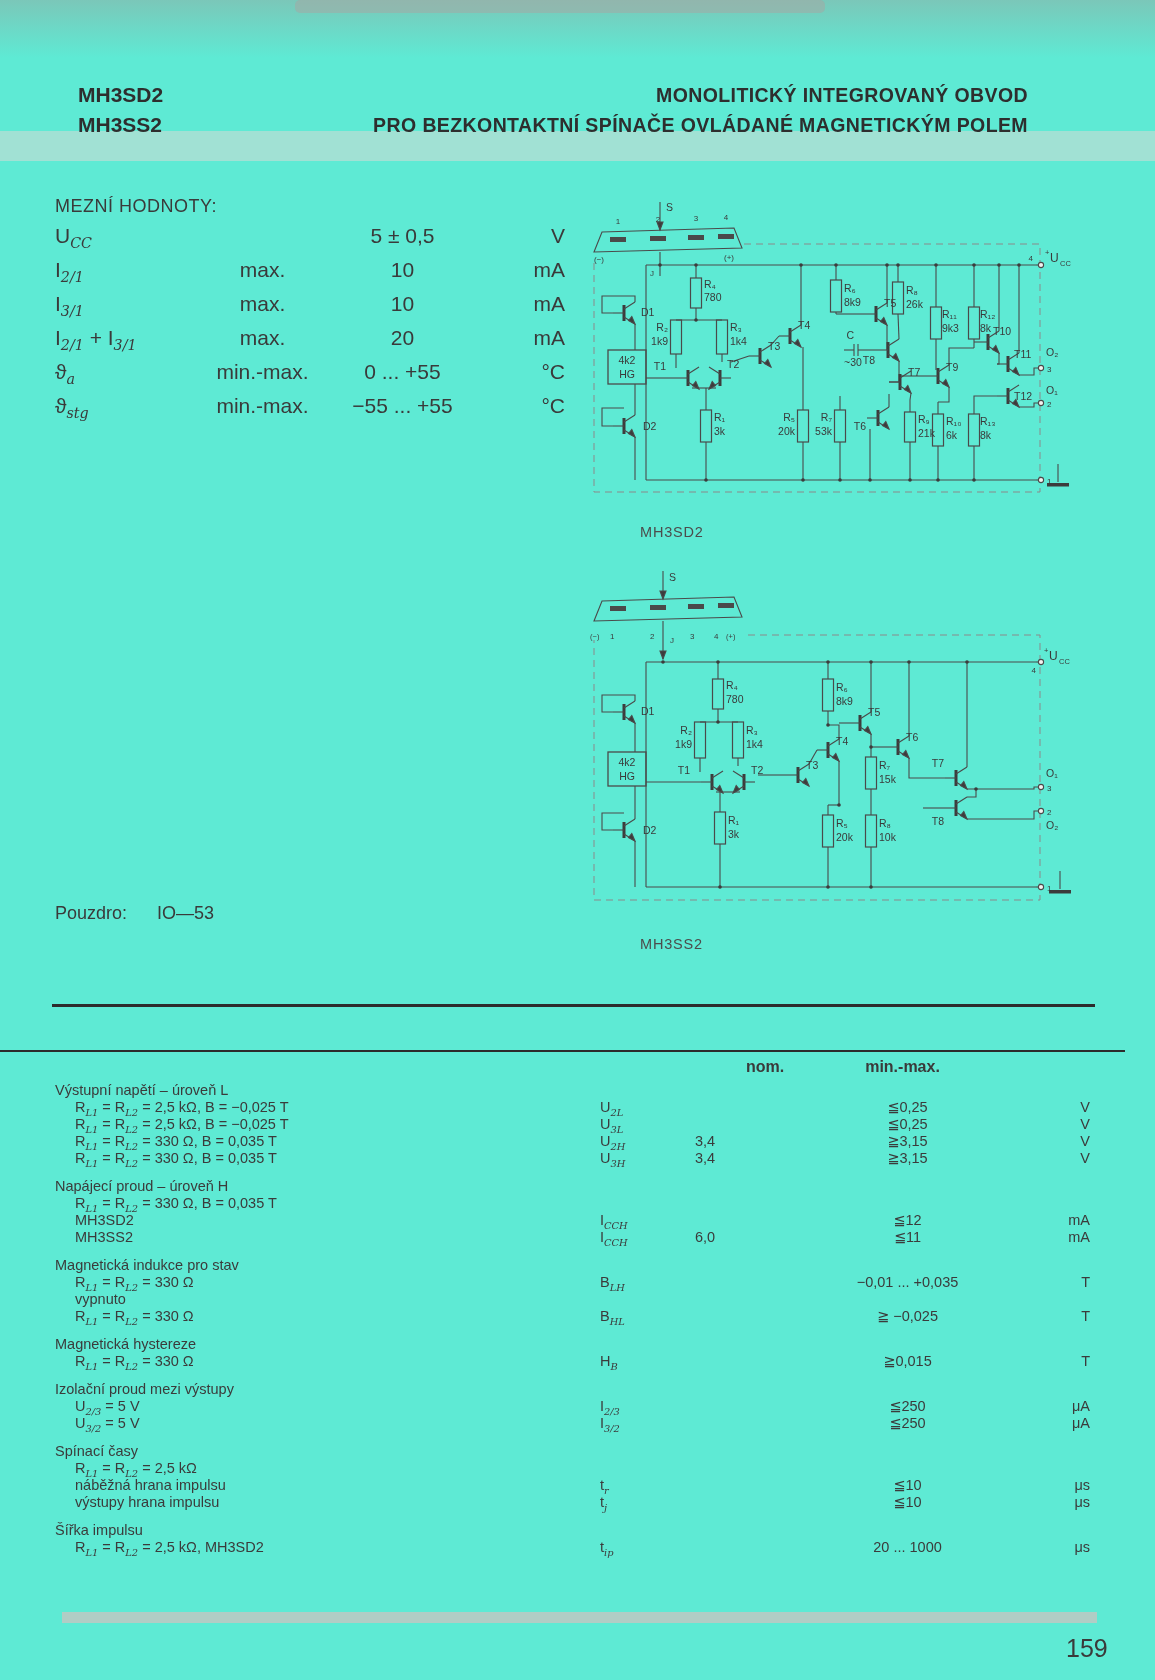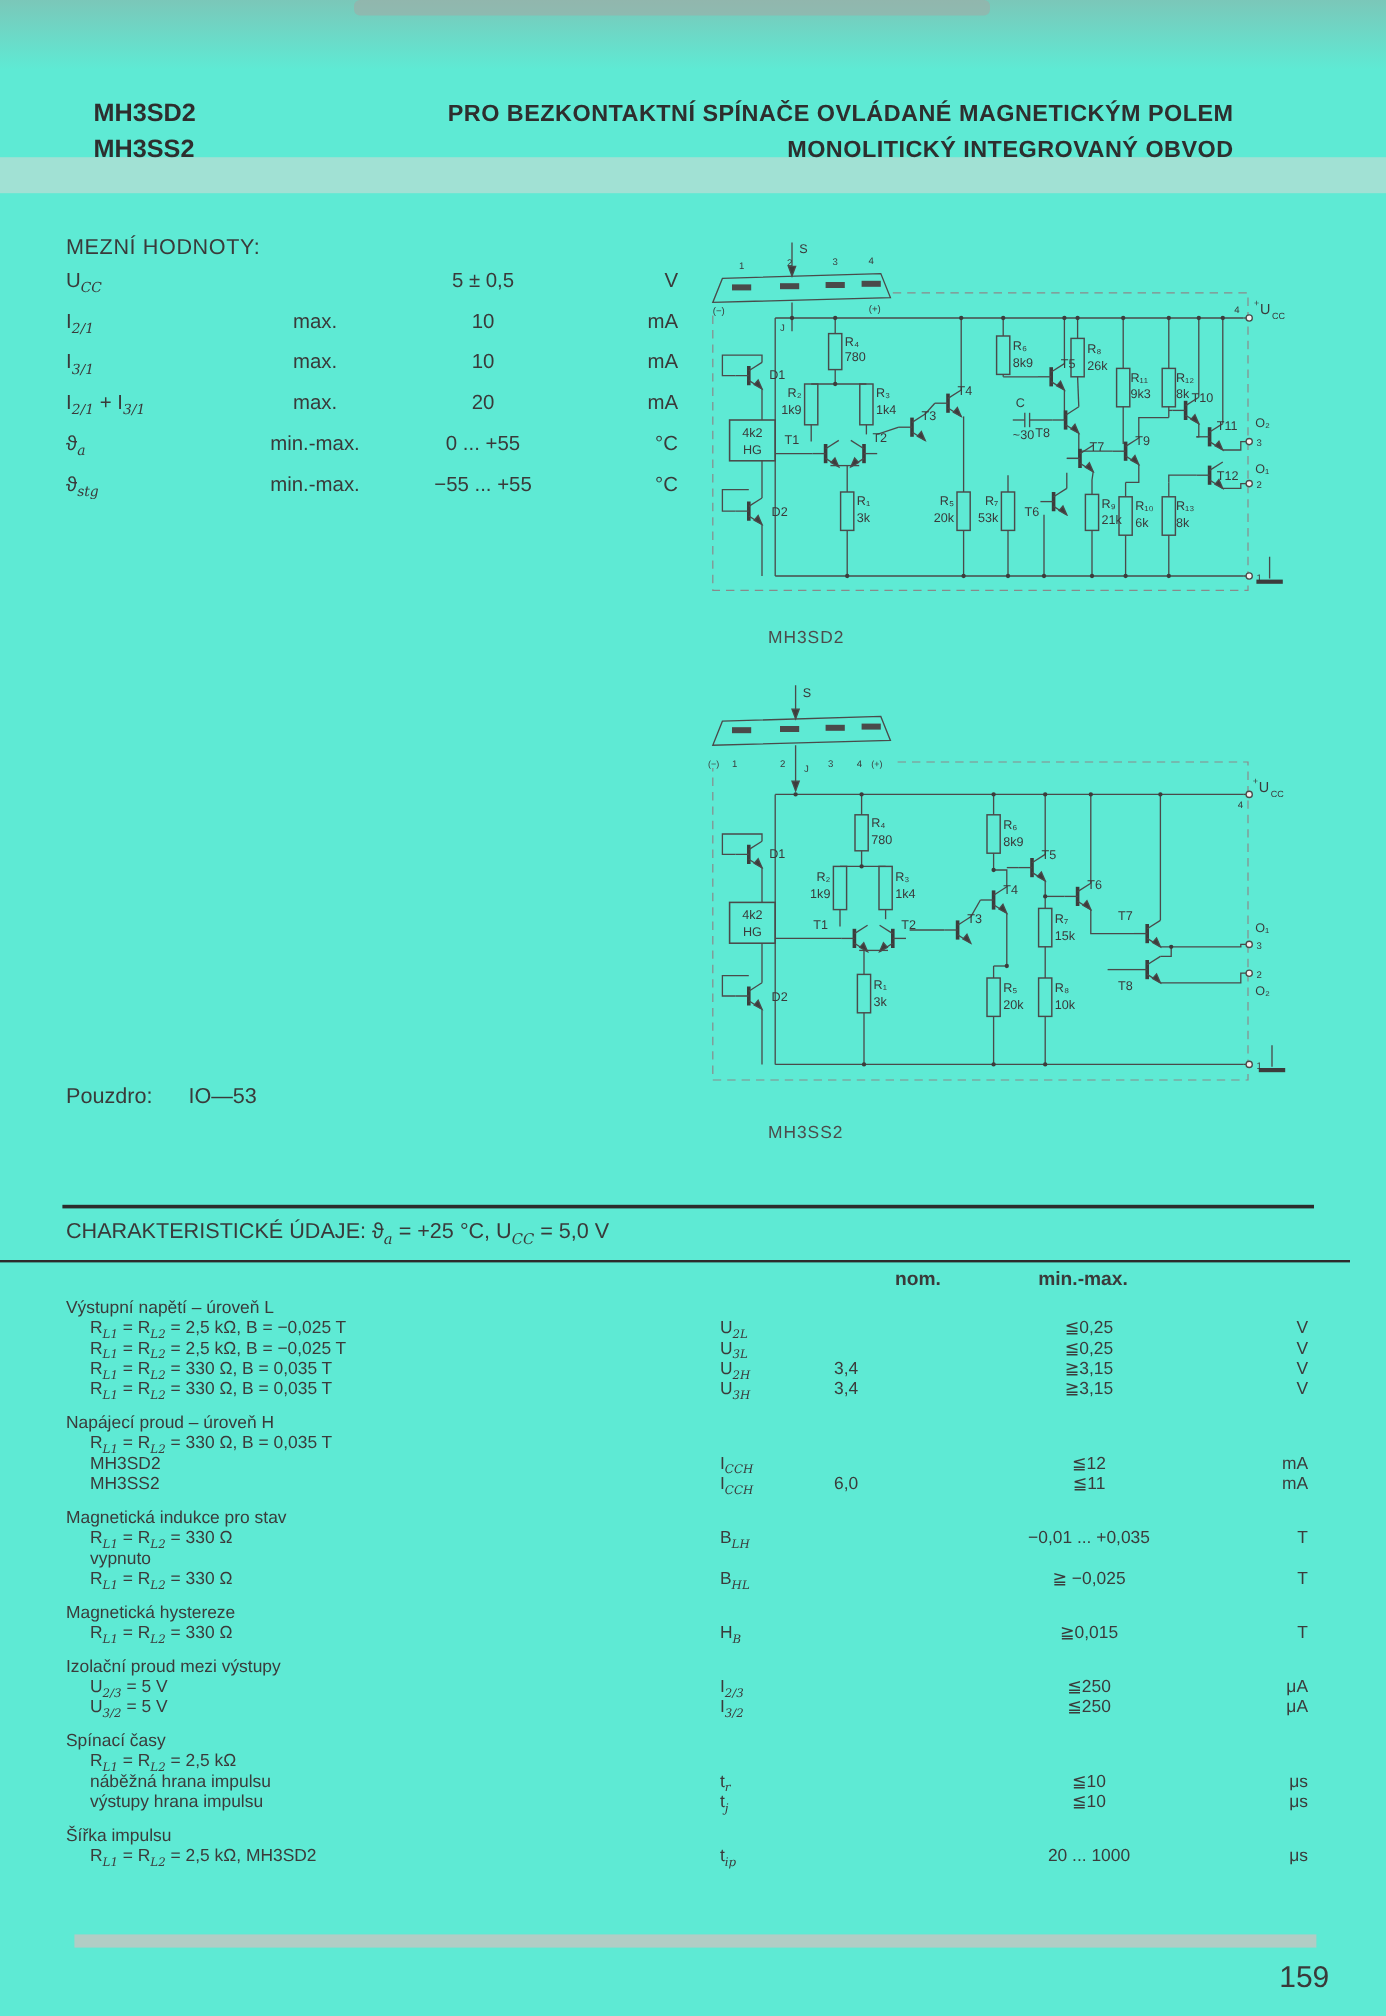--- a/index.html
+++ b/index.html
@@ -11,21 +11,21 @@
   .scan-top2{position:absolute;left:295px;top:0;width:530px;height:13px;background:#a7a6a2;opacity:.5;border-radius:5px;}
   .band-header{position:absolute;left:0;top:131px;width:1155px;height:30px;background:#d9d8d3;opacity:.55;}
   .band-bottom{position:absolute;left:62px;top:1612px;width:1035px;height:11px;background:#c6c5c1;opacity:.8;}
   
   .hdr-part{position:absolute;left:78px;top:80px;font-size:21px;font-weight:bold;color:#2e2e2e;line-height:30px;}
   .hdr-title{position:absolute;right:127px;top:80px;text-align:right;font-size:19.5px;font-weight:bold;
         color:#2e2e2e;line-height:30px;letter-spacing:.4px;}
   
   .mezni{position:absolute;left:55px;top:196px;font-size:18px;letter-spacing:.5px;}
   .limits{position:absolute;left:55px;top:224px;}
-  .lrow{display:grid;grid-template-columns:150px 115px 165px 80px;height:34px;font-size:17px;align-items:start;}
+  .lrow{display:grid;grid-template-columns:150px 115px 165px 80px;height:34px;font-size:21px;align-items:start;}
   .lc-cond{text-align:center;}
   .lc-val{text-align:center;}
   .lc-unit{text-align:right;}
   sub{font-family:"DejaVu Serif","Liberation Serif",serif;font-style:italic;font-size:.68em;line-height:0;}
   
   .pouzdro{position:absolute;left:55px;top:903px;font-size:18px;}
   .pouzdro .v{margin-left:30px;}
   
   .cap{position:absolute;font-size:14.5px;color:#4c4c4c;letter-spacing:.8px;}
   
@@ -63,22 +63,22 @@
   <div class="scan-top"></div>
   <div class="scan-top2"></div>
   <div class="band-header"></div>
   <div class="band-bottom"></div>
 
   <div class="hdr-part">
     <div>MH3SD2</div>
     <div>MH3SS2</div>
   </div>
   <div class="hdr-title">
+    <div>MONOLITICKÝ INTEGROVANÝ OBVOD</div>
     <div>PRO BEZKONTAKTNÍ SPÍNAČE OVLÁDANÉ MAGNETICKÝM POLEM</div>
-    <div>MONOLITICKÝ INTEGROVANÝ OBVOD</div>
   </div>
 
   <div class="mezni">MEZNÍ HODNOTY:</div>
 
   <div class="limits">
     <div class="lrow">
       <div class="lc-sym"><span>U</span><sub>CC</sub></div>
       <div class="lc-cond"></div>
       <div class="lc-val">5 ± 0,5</div>
       <div class="lc-unit">V</div>
@@ -480,21 +480,20 @@
       <text x="291" y="276">10k</text>
     </g>
   </svg>
   <div class="cap" style="left:640px;top:936px">MH3SS2</div>
 
   <div class="pouzdro">
     <span>Pouzdro:</span><span class="v">IO—53</span>
   </div>
 
   <div class="rule-a"></div>
-  <div class="chead"><span>CHARAKTERISTICKÉ ÚDAJE:  ϑ</span><sub>a</sub><span>  =  +25 °C,  U</span><sub>CC</sub><span>  =  5,0 V</span></div>
   <div class="rule-b"></div>
   <div class="colh nom">nom.</div>
   <div class="colh mm">min.-max.</div>
 
   <div class="ctable">
     <div class="crow">
         <div class="cl"><span>Výstupní napětí – úroveň L</span></div>
       </div>
     <div class="crow">
         <div class="cl ind"><span>R</span><sub>L1</sub><span>  =  R</span><sub>L2</sub><span>  =  2,5 kΩ,  B  =  −0,025 T</span></div>

